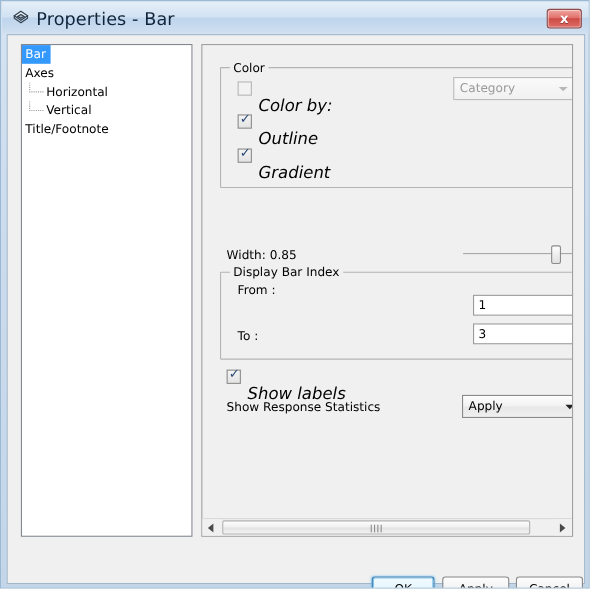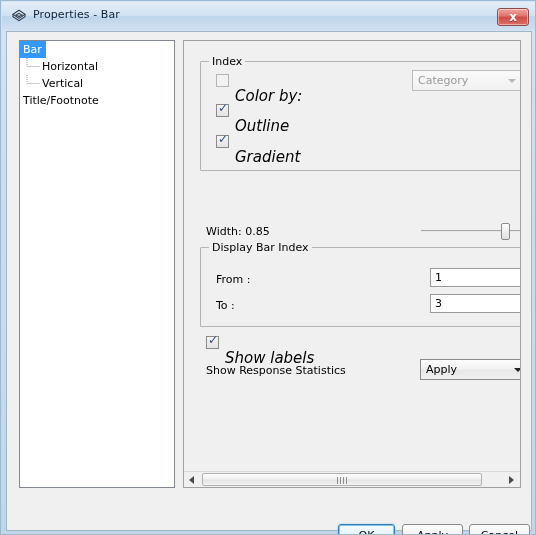--- a/index.html
+++ b/index.html
@@ -35,21 +35,21 @@
     box-sizing: border-box;
   }
   #title-icon {
     position: absolute;
     left: 9px; top: 6px;
     width: 16px; height: 16px;
   }
   #title-text {
     position: absolute;
     left: 31px; top: 6px;
-    font-size: 11px;
+    font-size: 16px;
     color: #10243a;
     white-space: nowrap;
     letter-spacing: 0.1px;
   }
   #close-btn {
     position: absolute;
     right: 7px; top: 6px;
     width: 32px; height: 18px;
     border: 1px solid #8f4a4a;
     border-radius: 3px;
@@ -359,49 +359,52 @@
     </div>
   </div>
 
   <div id="client">
 
     <div id="tree-panel">
       <div class="tree-row">
         <div class="tree-item selected">Bar</div>
       </div>
       <div class="tree-row">
-        <div class="tree-item child">
-          <span class="tree-elbow">
-            <svg width="16" height="17" viewBox="0 0 16 17">
-              <path d="M1 0 V8.5 H14" fill="none" stroke="#9a9a9a" stroke-width="1" stroke-dasharray="1 1"></path>
-            </svg>
-          </span>
-          <span>Horizontal</span>
-        </div>
+        <div class="tree-item">Axes</div>
       </div>
       <div class="tree-row">
         <div class="tree-item child">
           <span class="tree-elbow">
             <svg width="16" height="17" viewBox="0 0 16 17">
               <path d="M1 0 V8.5 H14" fill="none" stroke="#9a9a9a" stroke-width="1" stroke-dasharray="1 1"></path>
             </svg>
           </span>
+          <span>Horizontal</span>
+        </div>
+      </div>
+      <div class="tree-row">
+        <div class="tree-item child">
+          <span class="tree-elbow">
+            <svg width="16" height="17" viewBox="0 0 16 17">
+              <path d="M1 0 V8.5 H14" fill="none" stroke="#9a9a9a" stroke-width="1" stroke-dasharray="1 1"></path>
+            </svg>
+          </span>
           <span>Vertical</span>
         </div>
       </div>
       <div class="tree-row">
         <div class="tree-item">Title/Footnote</div>
       </div>
     </div>
 
     <div id="right-panel">
       <div id="right-content">
 
         <div class="groupbox" style="left:16px; top:20px; width:328px; height:110px;">
-          <span class="groupbox-title">Index</span>
+          <span class="groupbox-title">Color</span>
         </div>
 
         <div class="cb-row" style="left:32px; top:32px; width:120px;">
           <span class="checkbox disabled"></span>
           <span class="cb-label">Color by:</span>
         </div>
         <div class="combo disabled" style="left:228px; top:29px; width:112px;padding-left:20px;">
           <span class="combo-text">Category</span>
           <span class="arrow"></span>
         </div>
@@ -423,21 +426,21 @@
         <div class="static-label" style="left:22px; top:184px;">Width: 0.85</div>
         <div id="slider">
           <span class="track"></span>
           <span class="thumb"></span>
         </div>
 
         <div class="groupbox" style="left:16px; top:206px; width:328px; height:80px;">
           <span class="groupbox-title">Display Bar Index</span>
         </div>
 
-        <div class="static-label" style="left:32px; top:232px;">From :</div>
+        <div class="static-label" style="left:32px; top:216px;">From :</div>
         <div class="textfield" style="left:246px; top:227px; width:94px;">1</div>
 
         <div class="static-label" style="left:32px; top:258px;">To :</div>
         <div class="textfield" style="left:246px; top:253px; width:94px;">3</div>
 
         <div class="cb-row" style="left:22px; top:294px; width:140px;">
           <span class="checkbox">
             <span class="tick">✓</span>
           </span>
           <span class="cb-label">Show labels</span>

